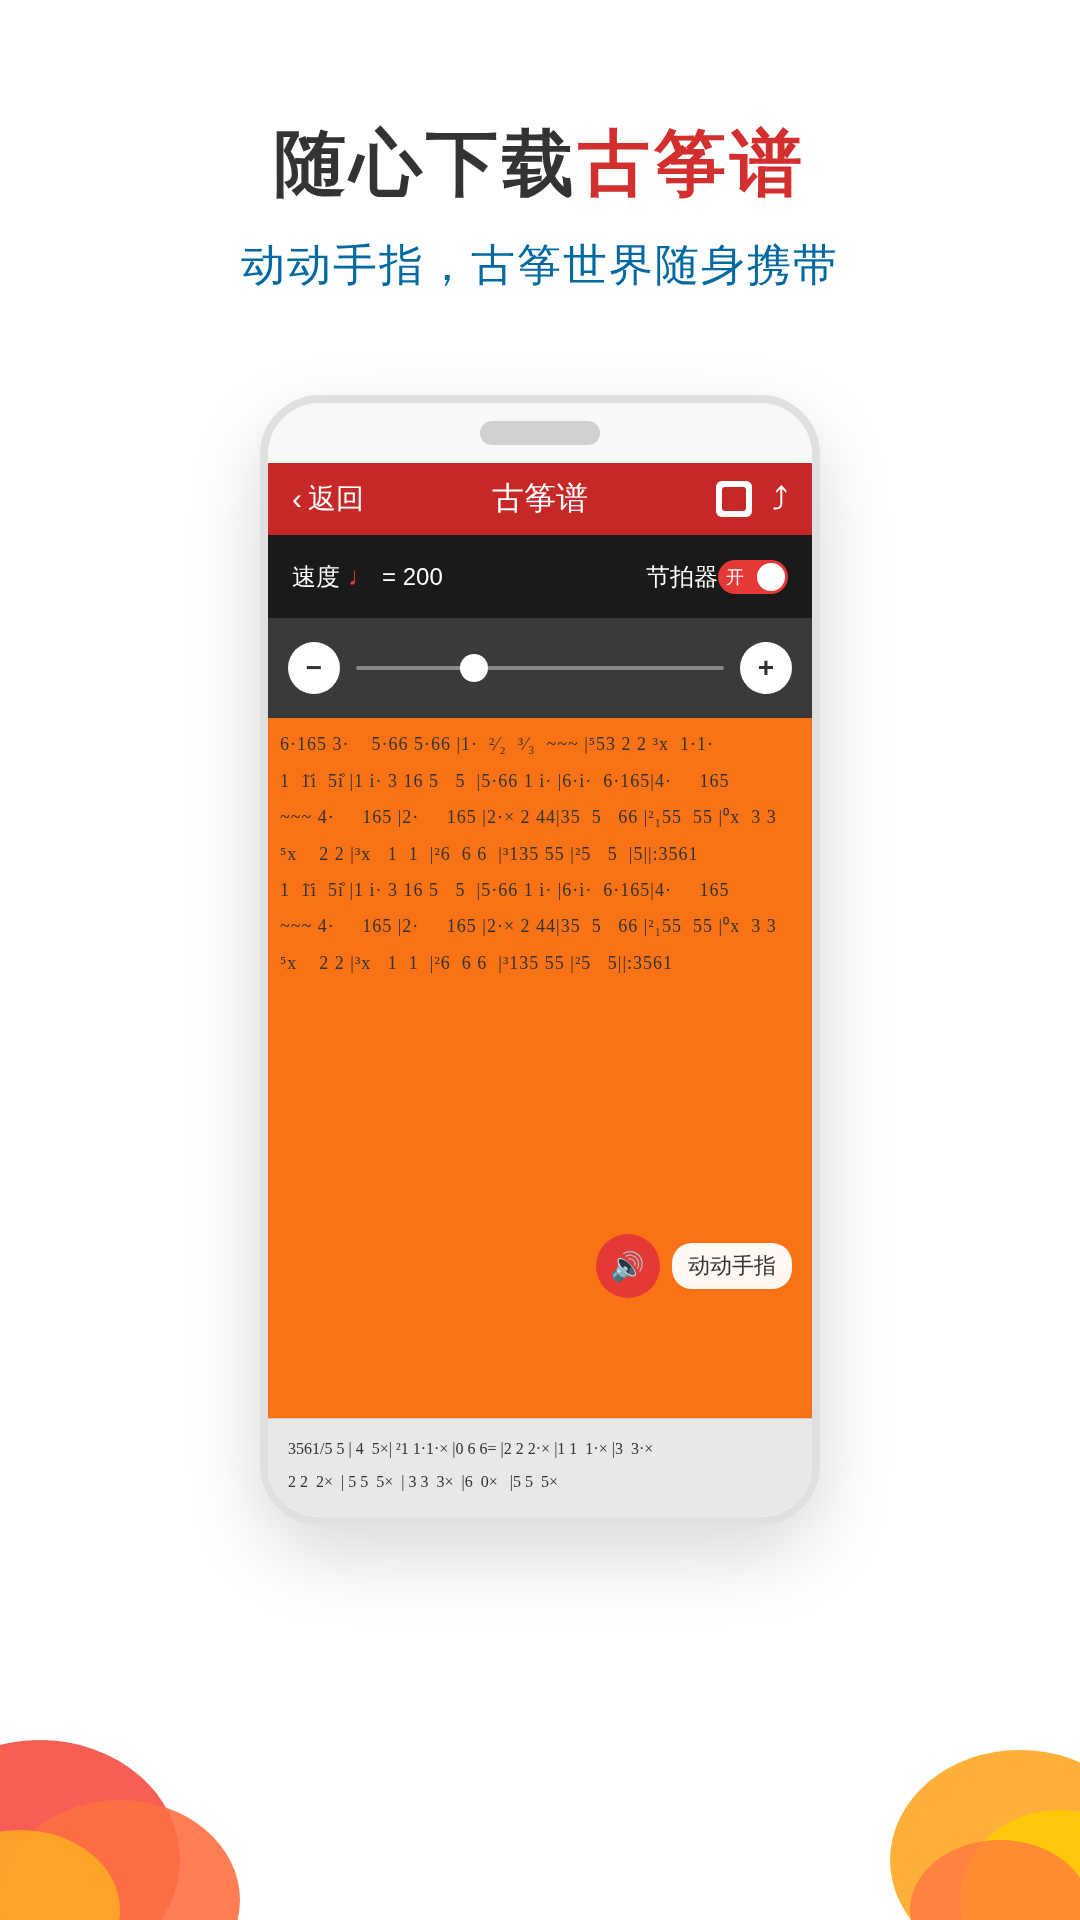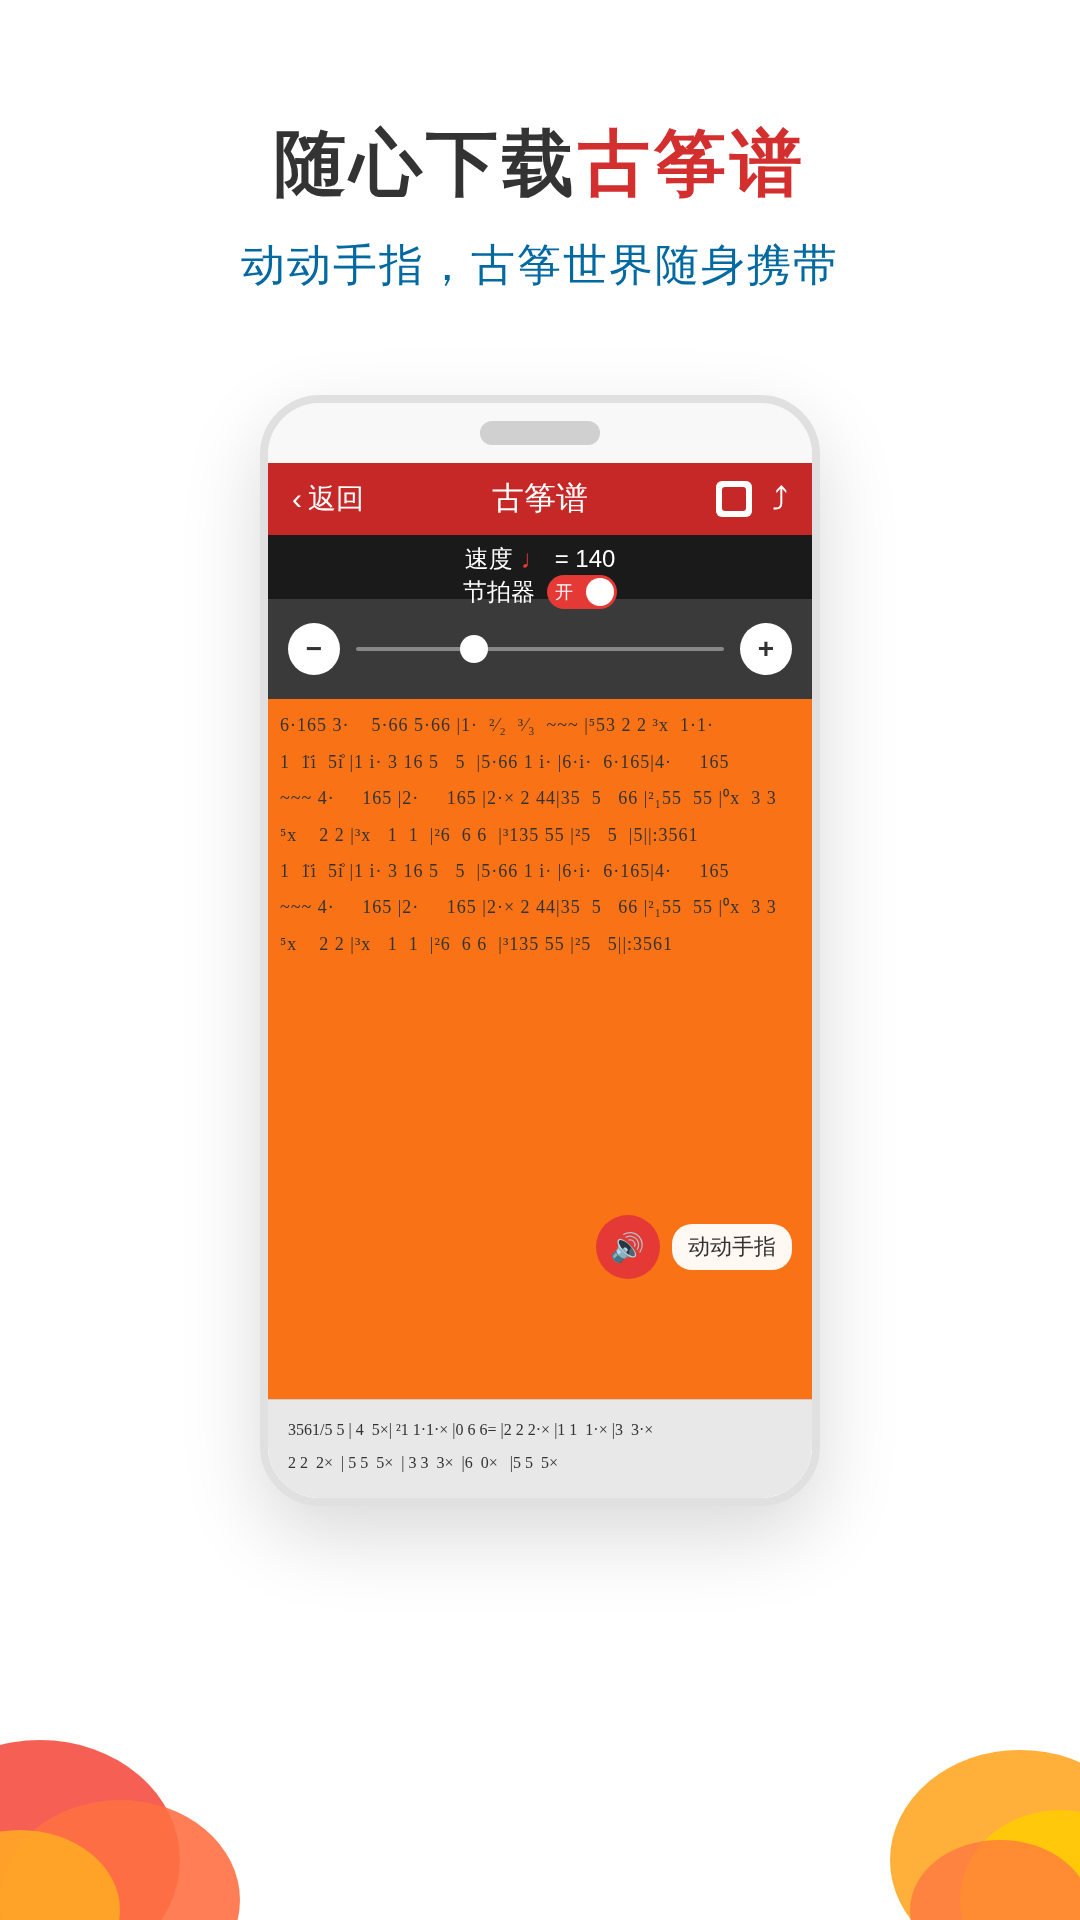--- a/index.html
+++ b/index.html
@@ -158,45 +158,44 @@
     .nav-logo-inner {
       width: 24px;
       height: 24px;
       background: #C62828;
       border-radius: 3px;
     }
 
     
     .metronome-bar {
       background: #1a1a1a;
-      height: 64px;
+      height: 83px;
       display: flex;
       align-items: center;
       justify-content: space-between;
-      padding: 8px 24px;
-      flex-direction: column;
+      padding: 0 24px;
     }
 
     .speed-section {
       display: flex;
       align-items: center;
       gap: 8px;
       color: #ffffff;
       font-size: 24px;
     }
 
     .music-note {
       color: #E53935;
       font-size: 26px;
     }
 
     .metronome-section {
       display: flex;
       align-items: center;
-      gap: 12px;
+      gap: 0;
       color: #ffffff;
       font-size: 24px;
     }
 
     .toggle-switch {
       width: 70px;
       height: 34px;
       background: #E53935;
       border-radius: 17px;
       position: relative;
@@ -362,21 +361,21 @@
             <div class="nav-logo-inner"></div>
           </div>
           <span class="nav-icon">⤴</span>
         </div>
       </div>
 
       <div class="metronome-bar">
         <div class="speed-section">
           <span>速度</span>
           <span class="music-note">♩</span>
-          <span>= 140</span>
+          <span>= 200</span>
         </div>
         <div class="metronome-section">
           <span>节拍器</span>
           <div class="toggle-switch">
             <span class="toggle-label">开</span>
             <div class="toggle-knob"></div>
           </div>
         </div>
       </div>
 

